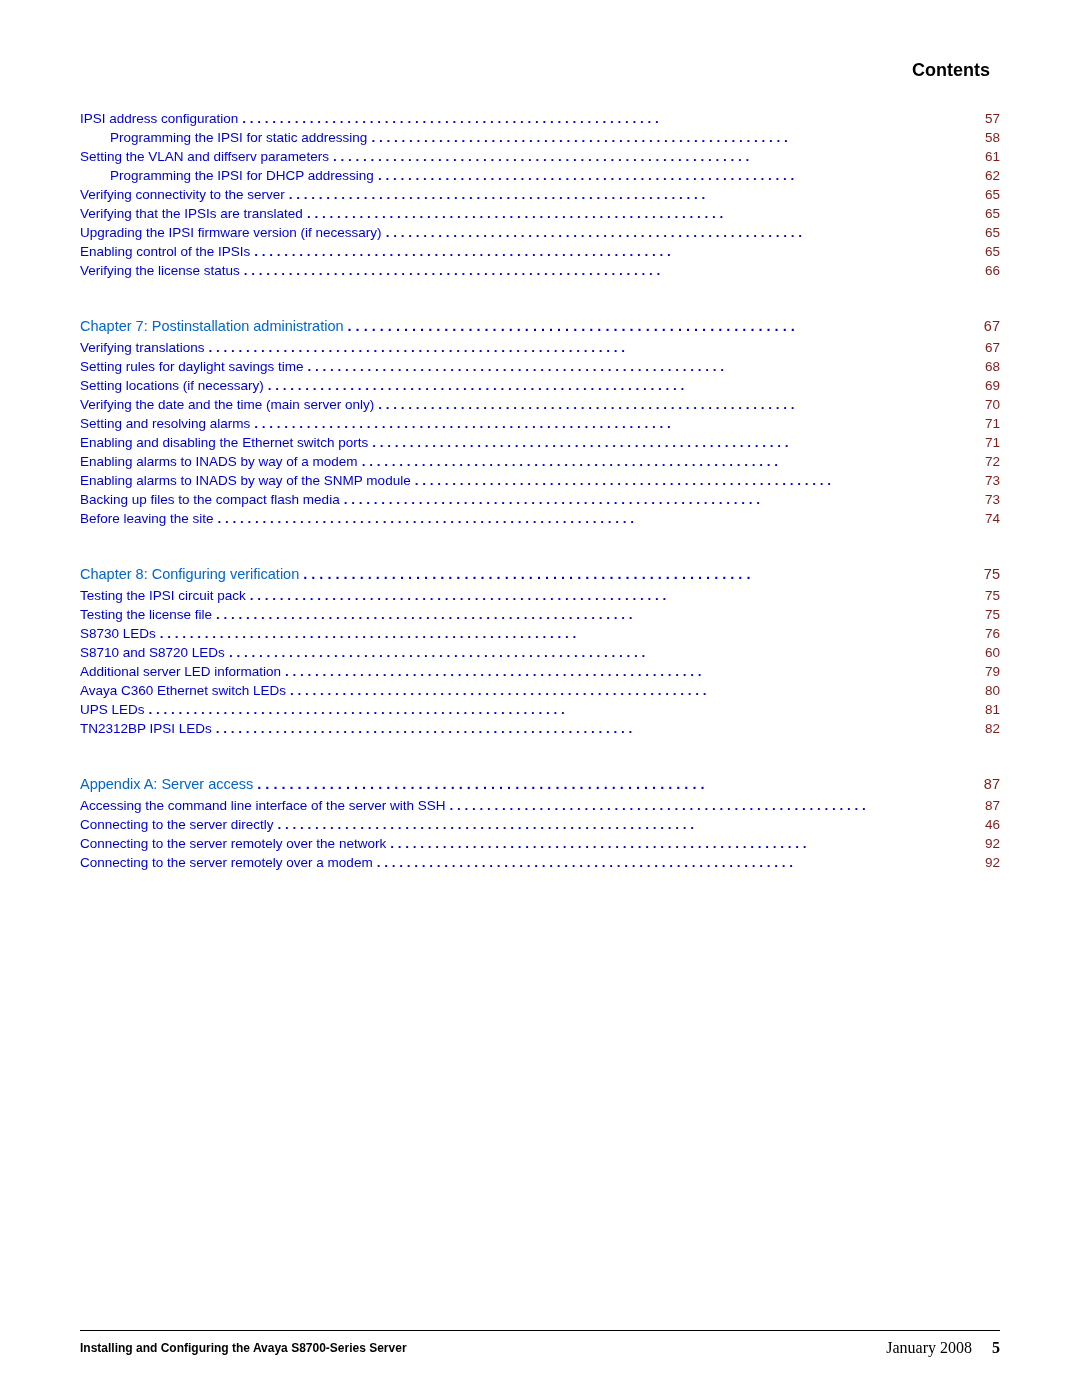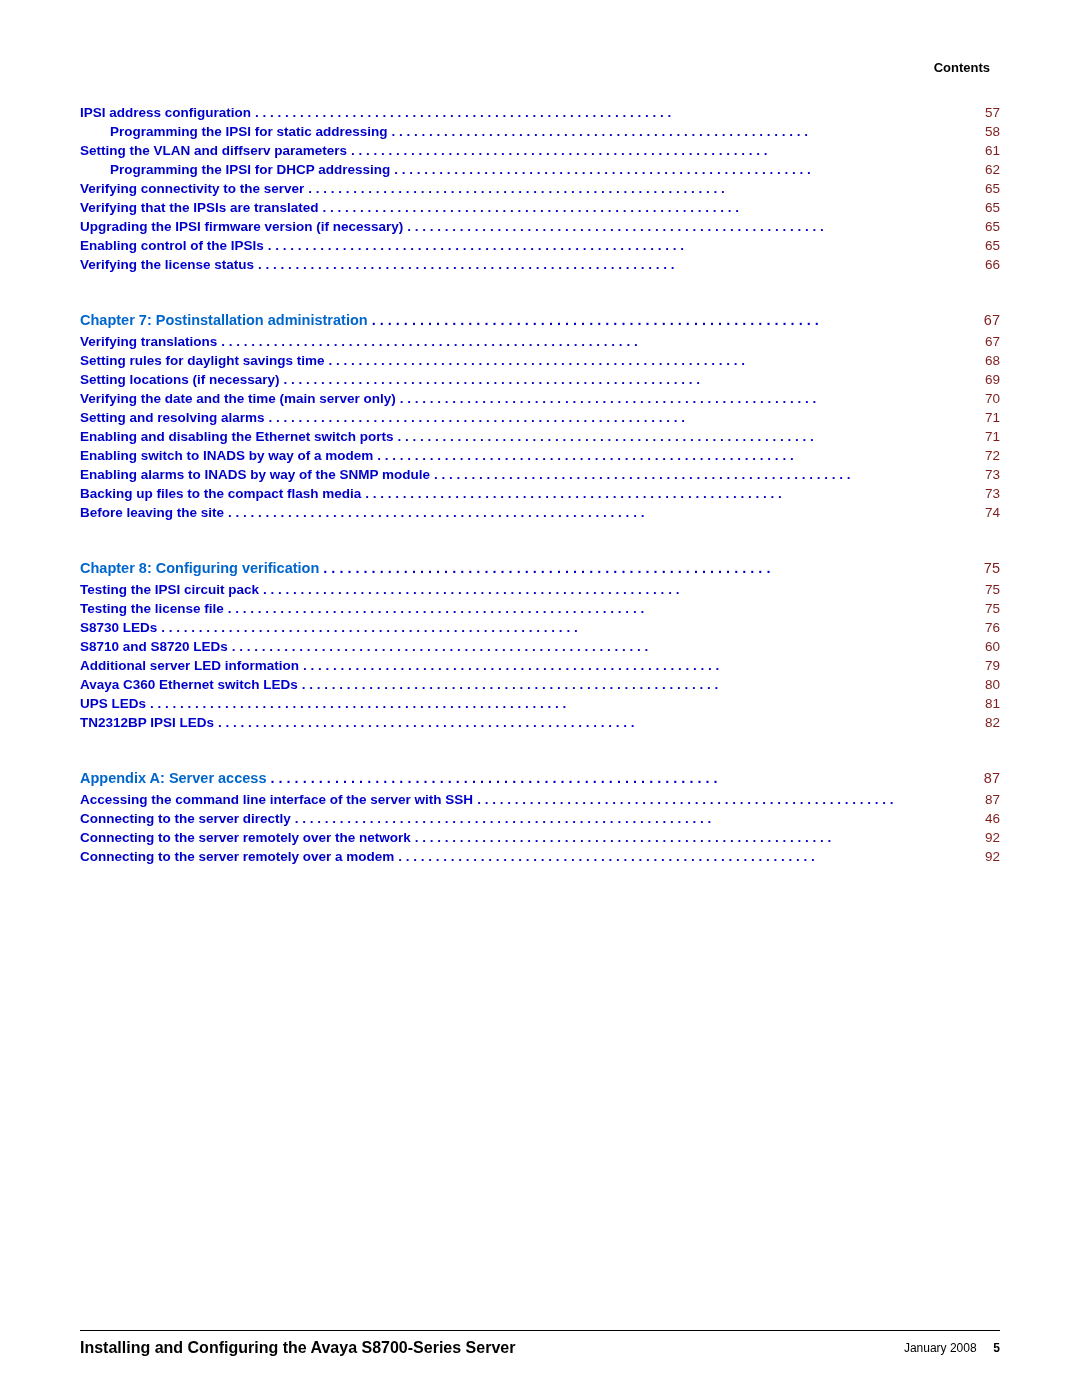--- a/index.html
+++ b/index.html
@@ -19,21 +19,21 @@
     .page {
       width: 1080px;
       min-height: 1397px;
       background: #fff;
       padding: 60px 80px 80px 80px;
       position: relative;
     }
 
     .contents-header {
       text-align: right;
-      font-size: 13px;
+      font-size: 18px;
       font-weight: bold;
       color: #000;
       margin-bottom: 30px;
       padding-right: 10px;
     }
 
     .toc-entry {
       display: flex;
       align-items: baseline;
       margin-bottom: 4px;
@@ -46,21 +46,21 @@
       margin-top: 40px;
       margin-bottom: 6px;
     }
 
     .toc-entry.indented {
       padding-left: 30px;
     }
 
     .toc-title {
       color: #0000cc;
-      font-weight: bold;
+      font-weight: normal;
       white-space: nowrap;
       flex-shrink: 0;
     }
 
     .toc-entry.chapter-heading .toc-title {
       color: #0066cc;
     }
 
     .toc-dots {
       flex: 1;
@@ -94,25 +94,26 @@
       justify-content: space-between;
       align-items: center;
       border-top: 1px solid #000;
       padding-top: 8px;
       font-size: 12px;
       color: #000;
     }
 
     .footer-left {
       font-weight: bold;
+      font-size: 12px;
+    }
+
+    .footer-right {
       font-size: 16px;
-    }
-
-    .footer-right {
-      font-size: 12px;
+      font-family: Liberation Serif, serif;
     }
 
     .footer-page {
       font-weight: bold;
     }
   </style>
 </head>
 <body>
 
 <div class="page">
@@ -193,21 +194,21 @@
         <span class="toc-title">Setting and resolving alarms</span>
         <span class="toc-dots"> . . . . . . . . . . . . . . . . . . . . . . . . . . . . . . . . . . . . . . . . . . . . . . . . . . . . . . . .</span>
         <span class="toc-page">71</span>
       </div>
       <div class="toc-entry">
         <span class="toc-title">Enabling and disabling the Ethernet switch ports</span>
         <span class="toc-dots"> . . . . . . . . . . . . . . . . . . . . . . . . . . . . . . . . . . . . . . . . . . . . . . . . . . . . . . . .</span>
         <span class="toc-page">71</span>
       </div>
       <div class="toc-entry">
-        <span class="toc-title">Enabling switch to INADS by way of a modem</span>
+        <span class="toc-title">Enabling alarms to INADS by way of a modem</span>
         <span class="toc-dots"> . . . . . . . . . . . . . . . . . . . . . . . . . . . . . . . . . . . . . . . . . . . . . . . . . . . . . . . .</span>
         <span class="toc-page">72</span>
       </div>
       <div class="toc-entry">
         <span class="toc-title">Enabling alarms to INADS by way of the SNMP module</span>
         <span class="toc-dots"> . . . . . . . . . . . . . . . . . . . . . . . . . . . . . . . . . . . . . . . . . . . . . . . . . . . . . . . .</span>
         <span class="toc-page">73</span>
       </div>
       <div class="toc-entry">
         <span class="toc-title">Backing up files to the compact flash media</span>

